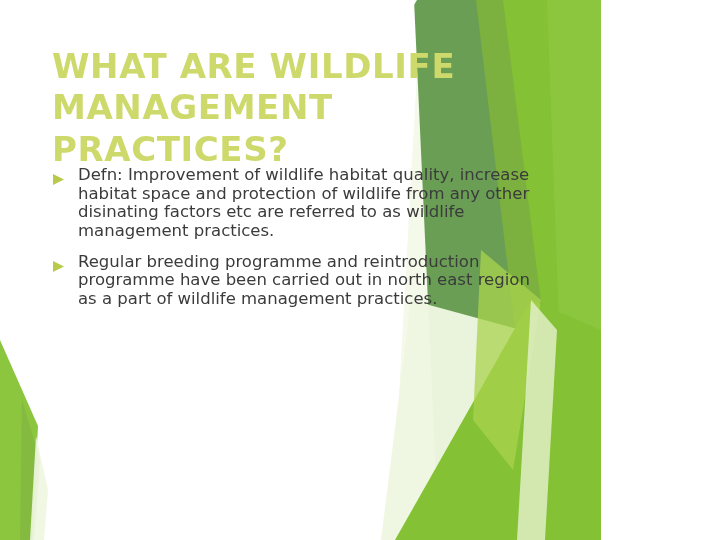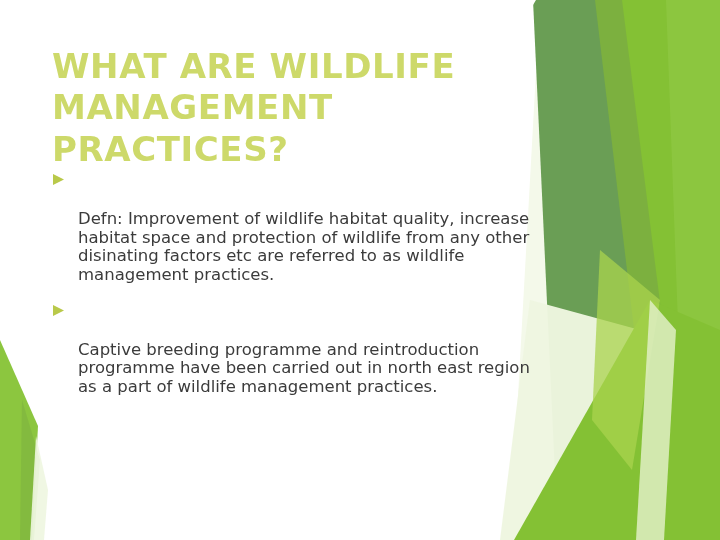--- a/index.html
+++ b/index.html
@@ -6,21 +6,21 @@
   html, body {
     margin: 0;
     padding: 0;
     background: #ffffff;
   }
   body {
     font-family: "DejaVu Sans", sans-serif;
   }
   #slide {
     position: relative;
-    width: 720px;
+    width: 601px;
     height: 540px;
     background: #ffffff;
     overflow: hidden;
   }
   
   #deco-right {
     position: absolute;
     top: 0;
     right: 0;
     width: 220px;
@@ -66,21 +66,20 @@
     width: 13px;
     margin-top: 7px;
     margin-right: 13px;
   }
   .bullet-text {
     flex: 1 1 auto;
     color: #3b3b3b;
     font-size: 16.5px;
     line-height: 1.13;
     font-family: "DejaVu Sans", sans-serif;
-    margin-top: 44px;
   }
 </style>
 </head>
 <body>
 
 <div id="slide">
 
   <svg id="deco-right" viewBox="0 0 220 540" preserveAspectRatio="none">
 
     <polygon points="40,0 220,0 220,540 10,540" fill="#f4f9ea"></polygon>
@@ -119,18 +118,18 @@
         <polygon points="1,1 12,6.5 1,12" fill="#b9c94a"></polygon>
       </svg>
       <div class="bullet-text">Defn: Improvement of wildlife habitat quality, increase habitat space and protection of wildlife from any other disinating factors etc are referred to as wildlife management practices.</div>
     </div>
 
 
     <div class="bullet-row">
       <svg class="bullet-marker" viewBox="0 0 13 13">
         <polygon points="1,1 12,6.5 1,12" fill="#b9c94a"></polygon>
       </svg>
-      <div class="bullet-text">Captive breeding programme and reintroduction programme have been carried out in north east region as a part of wildlife management practices.</div>
+      <div class="bullet-text">Regular breeding programme and reintroduction programme have been carried out in north east region as a part of wildlife management practices.</div>
     </div>
 
   </div>
 
 </div>
 
 </body></html>

